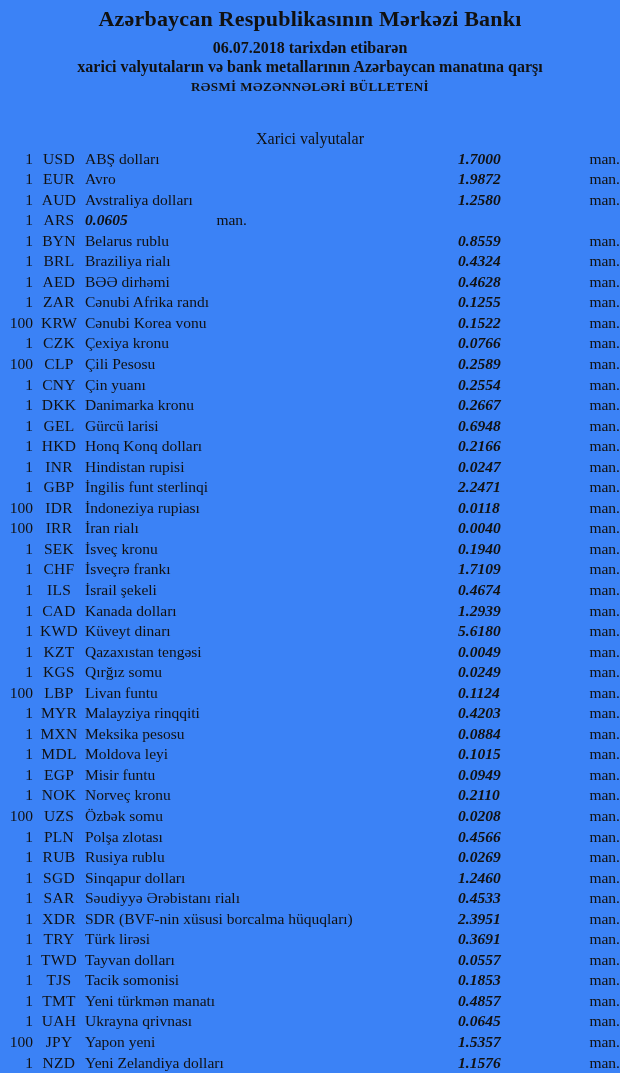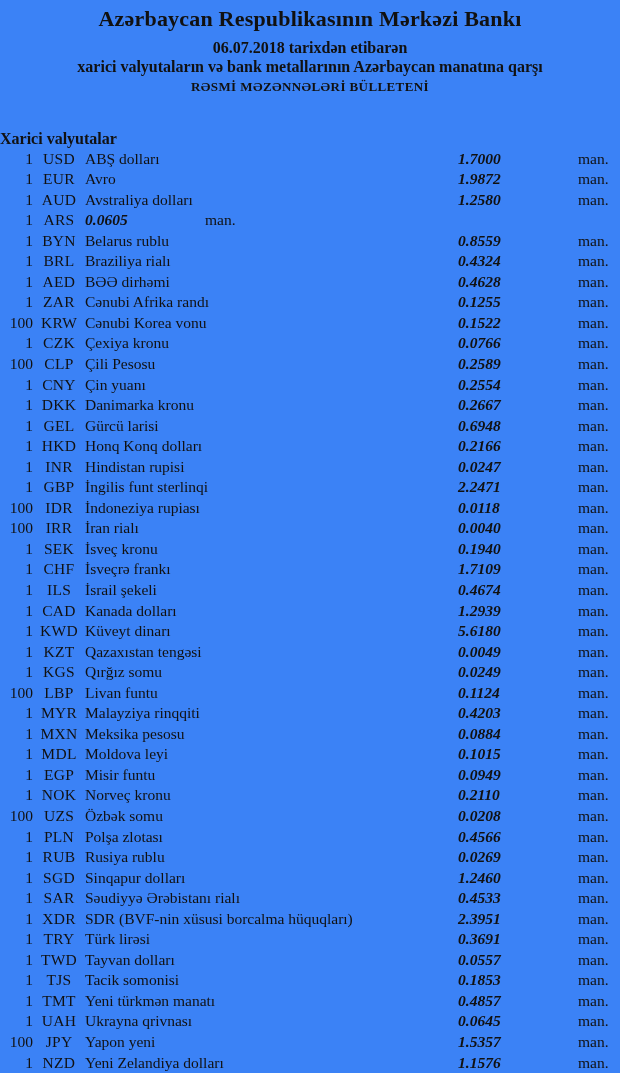--- a/index.html
+++ b/index.html
@@ -25,40 +25,41 @@
   .subtitle {
     font-size: 16px; font-weight: bold; line-height: 19px;
   }
   .bulletin-title {
     font-size: 13px; font-weight: bold; line-height: 21px;
     letter-spacing: 0.4px;
   }
 
   .section-title {
     margin-top: 32px;
-    font-size: 16px; font-weight: bold; line-height: 19px;
+    text-align: center;
+    font-size: 16px; font-weight: normal; line-height: 19px;
   }
 
   .rates-table { margin-top: 0.5px; width: 620px; }
   .rate-row {
     display: flex;
     align-items: baseline;
     height: 20.55px;
     line-height: 20.55px;
     font-size: 15.5px;
     white-space: nowrap;
   }
   .qty   { width: 33px;  text-align: right; flex: none; }
   .code  { width: 52px;  text-align: center; flex: none; letter-spacing: 0.3px; }
   .name  { flex: 1 1 auto; padding-left: 0px; margin-left: 0px; overflow: hidden; }
   .rate  {
     width: 92px; flex: none; text-align: left;
     font-weight: bold; font-style: italic;
   }
-  .unit  { width: 70px; flex: none; text-align: left; padding-left: 28px; }
+  .unit  { width: 70px; flex: none; text-align: right; padding-left: 28px; }
 </style>
 </head>
 <body>
 
 <div class="page">
 
   <header class="doc-header">
     <div class="bank-name">Azərbaycan Respublikasının Mərkəzi Bankı</div>
     <div class="date-line">06.07.2018 tarixdən etibarən</div>
     <div class="subtitle">xarici valyutaların və bank metallarının Azərbaycan manatına qarşı</div>

